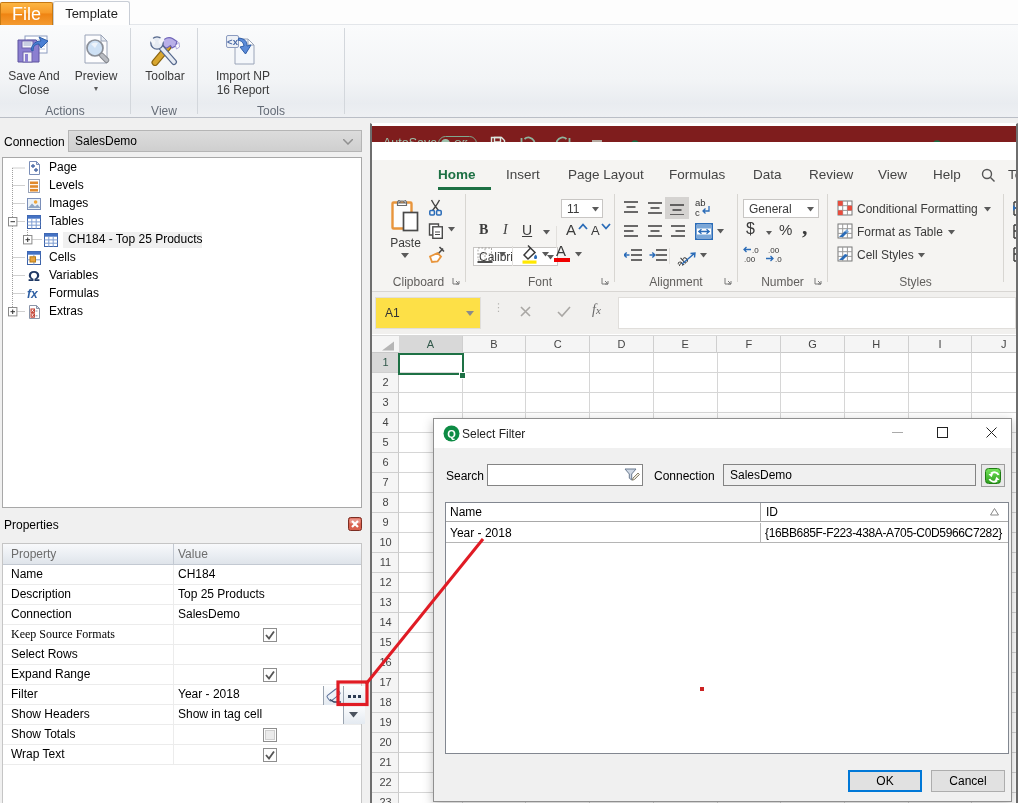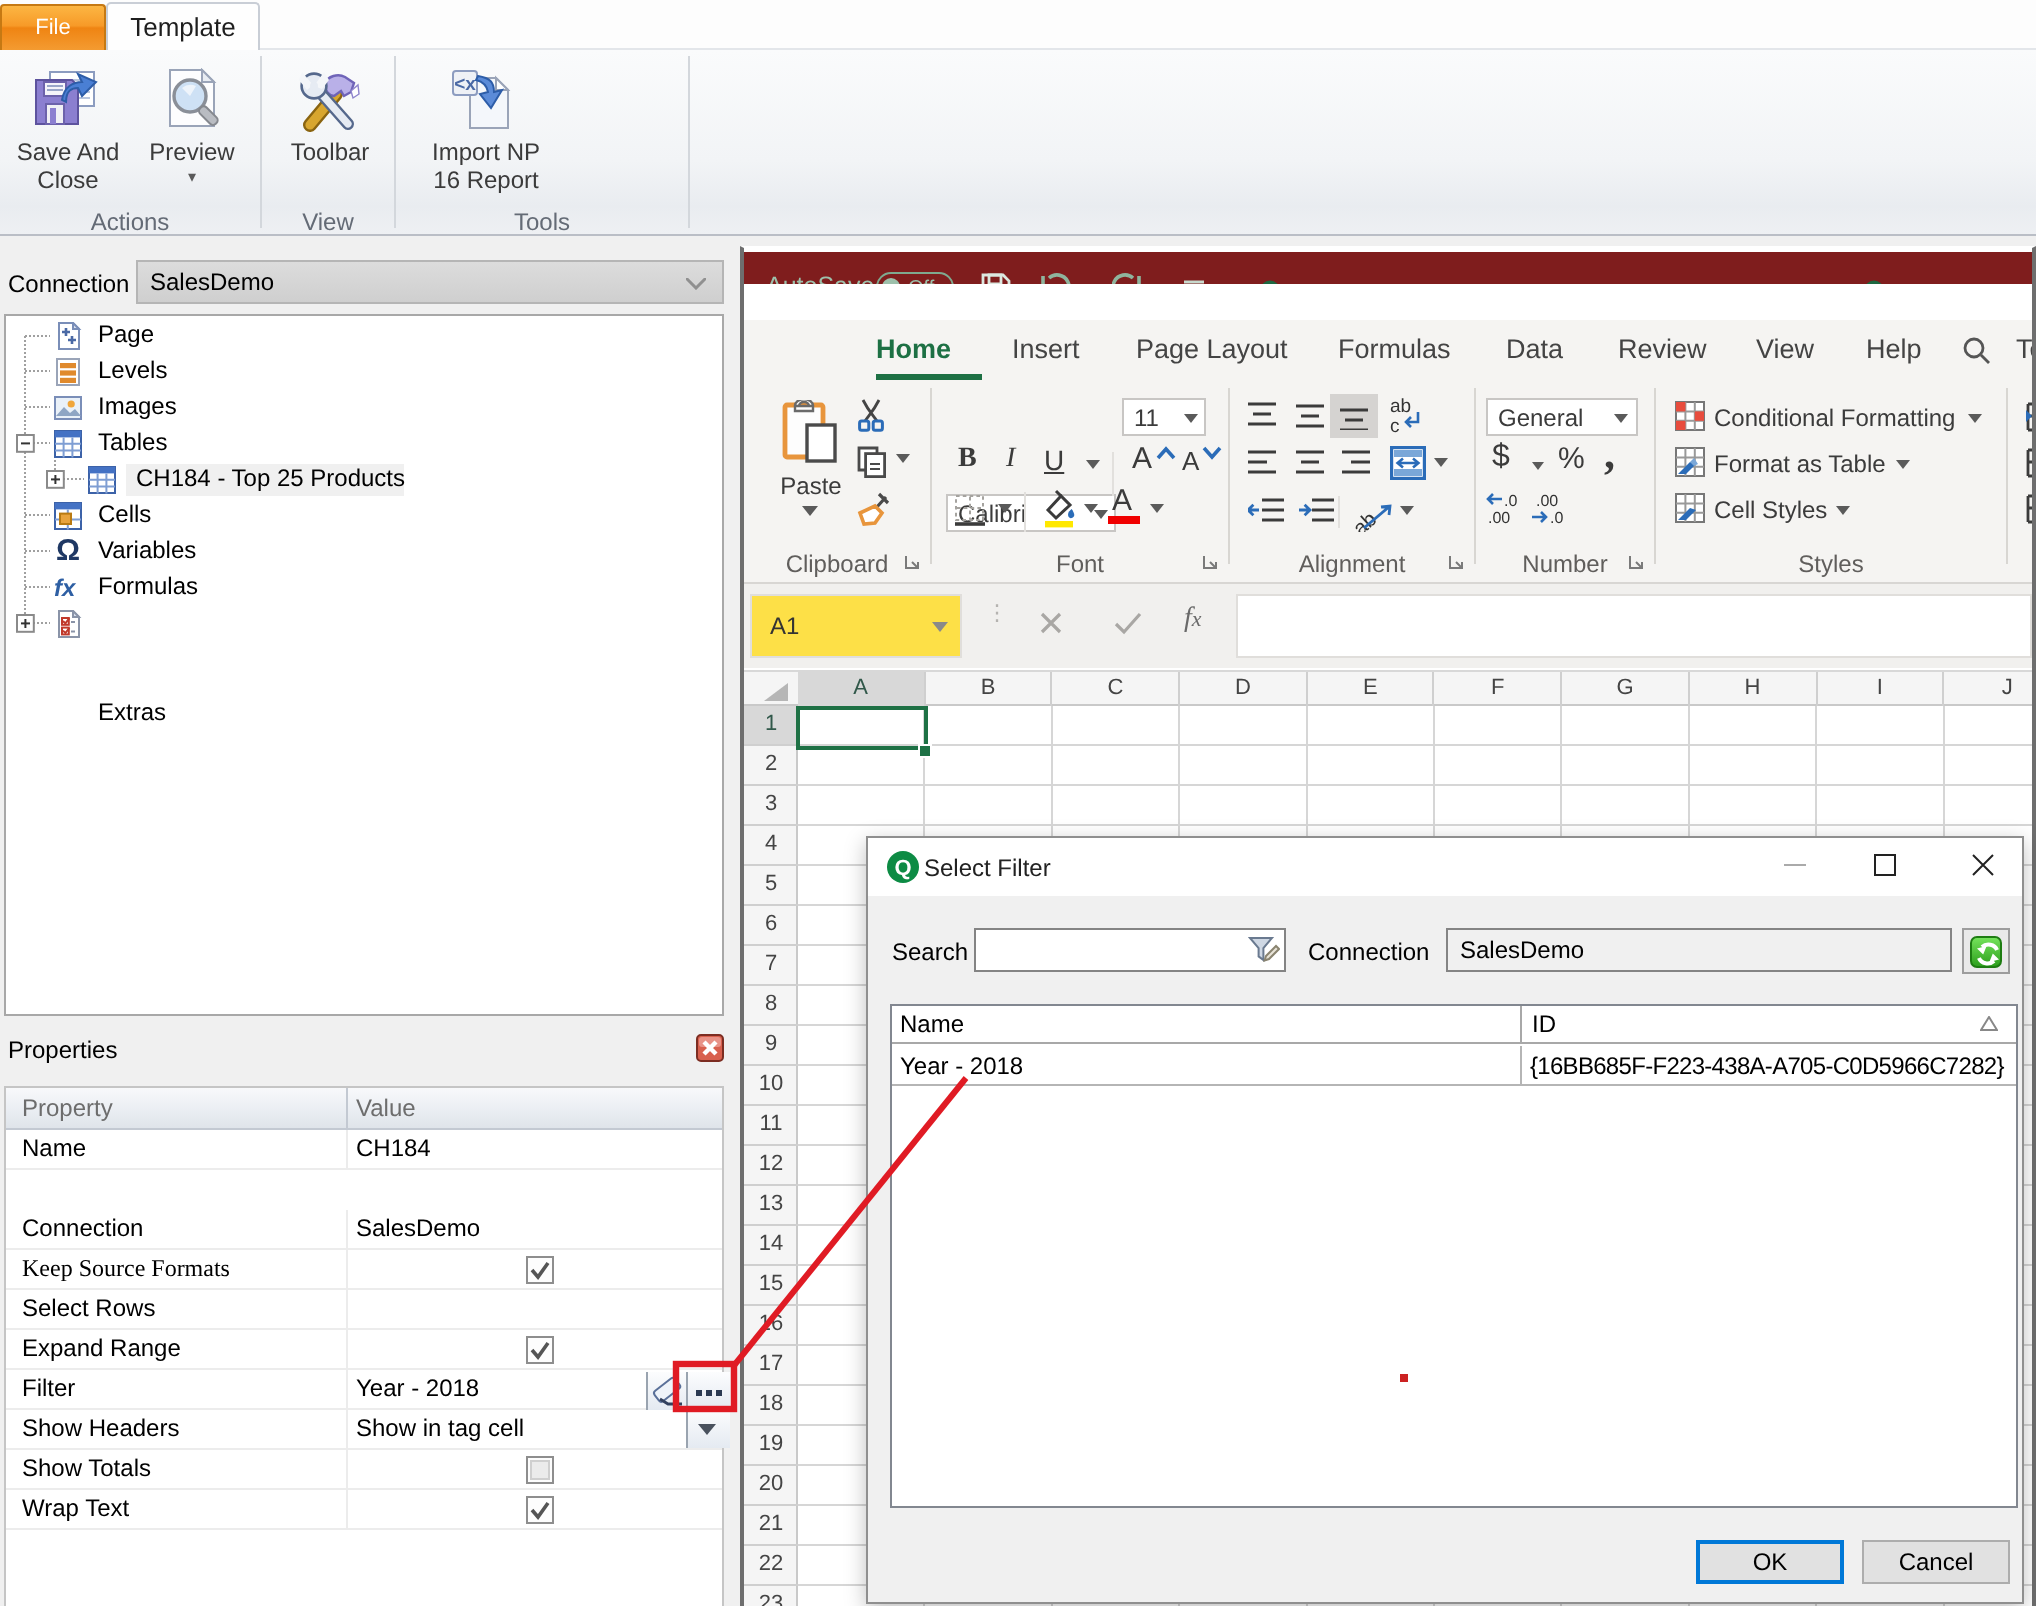--- a/index.html
+++ b/index.html
@@ -4,21 +4,21 @@
 <style>
 * { margin:0; padding:0; box-sizing:border-box; }
 html,body { width:1018px; height:803px; overflow:hidden; }
 body { position:relative; background:#f0f0f0; font-family:"Liberation Sans",sans-serif; font-size:12px; color:#000; }
 .abs { position:absolute; }
 </style>
 </head>
 <body>
 
 <div class="abs" style="left:0;top:0;width:1018px;height:25px;background:#fdfdfd;border-bottom:1px solid #e3e6ea;"></div>
-<div class="abs" style="left:0;top:2px;width:53px;height:23px;background:linear-gradient(#fcb643,#f79a28 45%,#ef8412 50%,#f49b31);border:1px solid #c67913;border-bottom:none;border-radius:2px 2px 0 0;color:#fff;font-size:11px;text-align:center;line-height:22px;">File</div>
+<div class="abs" style="left:0;top:2px;width:53px;height:23px;background:linear-gradient(#fcb643,#f79a28 45%,#ef8412 50%,#f49b31);border:1px solid #c67913;border-bottom:none;border-radius:2px 2px 0 0;color:#fff;font-size:18px;text-align:center;line-height:22px;">File</div>
 <div class="abs" style="left:53px;top:1px;width:77px;height:24px;background:#fefefe;border:1px solid #c9ced6;border-bottom:none;border-radius:2.5px 2.5px 0 0;font-size:13px;color:#1e1e1e;text-align:center;line-height:23px;">Template</div>
 
 <div class="abs" id="npribbon" style="left:0;top:25px;width:1018px;height:93px;background:linear-gradient(#fafbfc,#f2f4f6 60%,#e9ecf0 85%,#eef0f3);border-bottom:1px solid #babec6;">
 
   <div class="abs" style="left:130px;top:3px;width:1px;height:86px;background:#d3d7dc;"></div>
   <div class="abs" style="left:197px;top:3px;width:1px;height:86px;background:#d3d7dc;"></div>
   <div class="abs" style="left:344px;top:3px;width:1px;height:86px;background:#d3d7dc;"></div>
 
   <div class="abs" style="left:0px;top:79px;width:130px;text-align:center;color:#646b76;font-size:12px;">Actions</div>
   <div class="abs" style="left:131px;top:79px;width:66px;text-align:center;color:#646b76;font-size:12px;">View</div>
@@ -183,21 +183,21 @@
     <svg width="14" height="14">
         <path d="M2.5 0.5 h7 l3 3 v10 h-10 z" fill="#fff" stroke="#8a94a8"></path>
         <path d="M9.5 0.5 l3 3 h-3 z" fill="#d9e1ef" stroke="#8a94a8"></path>
         <rect x="4" y="4" width="3.4" height="3.4" fill="none" stroke="#c0392b"></rect>
         <path d="M4.5 5.5 l1.2 1.2 2 -2.6" stroke="#c0392b" fill="none"></path>
         <rect x="4" y="8.8" width="3.4" height="3.4" fill="none" stroke="#c0392b"></rect>
         <path d="M4.5 10.3 l1.2 1.2 2 -2.6" stroke="#c0392b" fill="none"></path>
         <path d="M8.5 6 h2 M8.5 10.8 h2" stroke="#8a94a8"></path>
       </svg>
   </div>
-  <div class="abs" style="left:46px;top:146px;margin-top:45px;">Extras</div>
+  <div class="abs" style="left:46px;top:146px;">Extras</div>
 </div>
 
 <div class="abs" style="left:4px;top:518px;">Properties</div>
 <div class="abs" style="left:348px;top:517px;width:14px;height:14px;">
   <svg width="14" height="14">
       <rect x="0.5" y="0.5" width="13" height="13" rx="2" fill="#d8604e" stroke="#7c2d22"></rect>
       <rect x="1.5" y="1.5" width="11" height="5" rx="1.5" fill="#e89287"></rect>
       <path d="M4 4 L10 10 M10 4 L4 10" stroke="#fff" stroke-width="2.2"></path>
     </svg>
 </div>
@@ -211,20 +211,25 @@
   </style>
   <div class="abs" style="left:0;top:0;width:358px;height:21px;background:linear-gradient(#f8f9fb,#e9edf2 60%,#dfe4ea);border-bottom:1px solid #c3c9d2;color:#6d6d6d;">
     <div class="pc1" style="top:3px;">Property</div>
       <div class="pc2" style="top:3px;">Value</div>
     <div style="position:absolute;left:170px;top:0;width:1px;height:21px;background:#c3c9d2;"></div>
   </div>
   <div class="prow" style="top:21px;">
       <div class="pvline"></div>
       <div class="pc1">Name</div>
       <div class="pc2">CH184</div>
+    </div>
+  <div class="prow" style="top:41px;">
+      <div class="pvline"></div>
+      <div class="pc1">Description</div>
+      <div class="pc2">Top 25 Products</div>
     </div>
   <div class="prow" style="top:61px;">
       <div class="pvline"></div>
       <div class="pc1">Connection</div>
       <div class="pc2">SalesDemo</div>
     </div>
   <div class="prow" style="top:81px;font-family:Liberation Serif, serif;">
       <div class="pvline"></div>
       <div class="pc1">Keep Source Formats</div>
     <svg class="pchk" width="14" height="14">

